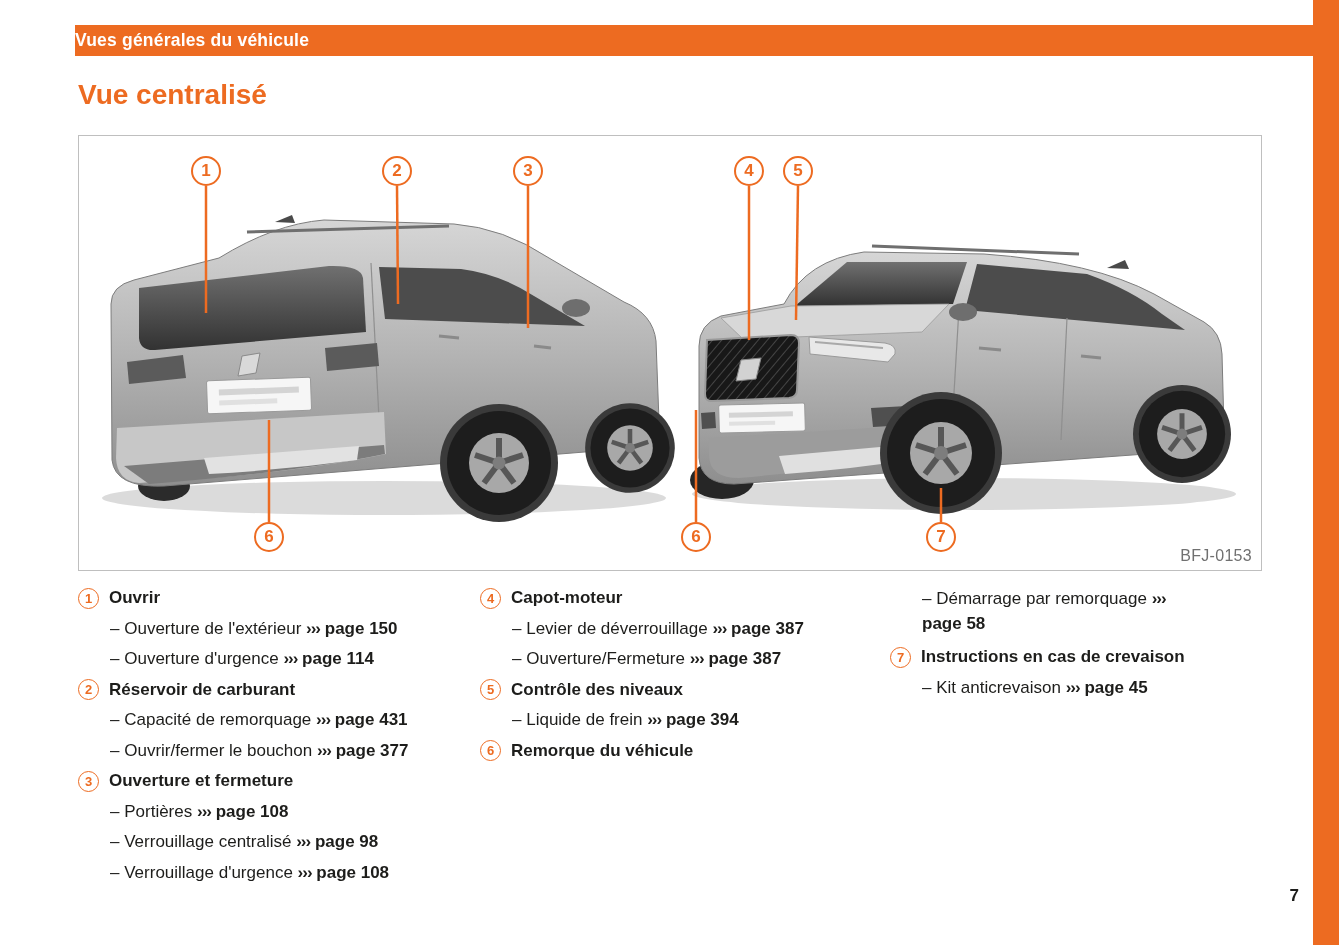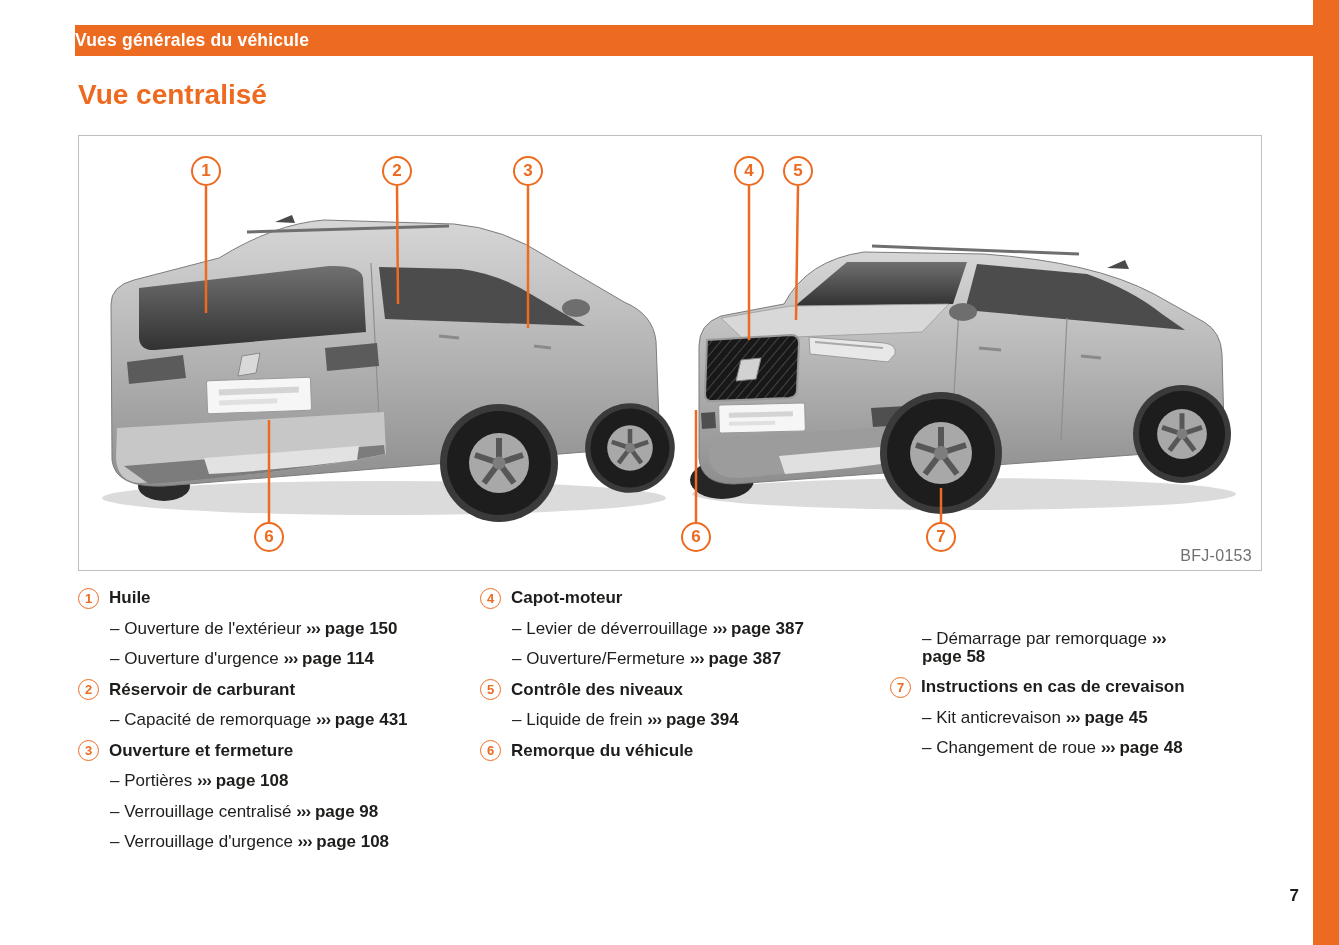--- a/index.html
+++ b/index.html
@@ -29,21 +29,21 @@
   .item { display:flex; align-items:center; gap:10px; height:30.5px; }
   .num {
     flex:none; width:21px; height:21px; border:1.7px solid var(--accent); border-radius:50%;
     color:var(--accent); font-size:13px; font-weight:700;
     display:flex; align-items:center; justify-content:center;
   }
   .item-title { font-size:17px; font-weight:700; }
   .sub { padding-left:32px; font-size:17px; line-height:30.5px; min-height:30.5px; }
   .ref { font-weight:700; white-space:nowrap; }
   .arrow { font-weight:700; letter-spacing:-1px; }
-  .wrap-ref { max-width:312px; line-height:18px; min-height:0; padding-top:3px; margin-bottom:6px;margin-top:44px; }
+  .wrap-ref { max-width:312px; line-height:25px; min-height:0; padding-top:3px; margin-bottom:6px; }
   .page-num { position:absolute; right:40px; bottom:39px; font-size:17px; font-weight:700; }
 </style>
 </head>
 <body>
 
 <div class="side-stripe"></div>
 
 <header class="banner">
   <span>Vues générales du véhicule</span>
 </header>
@@ -196,29 +196,30 @@
   <div class="callout" style="left:847px;top:386px;">7</div>
 
   <div class="figure-code">BFJ-0153</div>
 </figure>
 
 <div class="legend">
 
   <div>
     <div class="item">
       <span class="num">1</span>
-      <span class="item-title">Huile</span>
+      <span class="item-title">Ouvrir</span>
     </div>
     <div class="sub"><span class="dash">–</span> <span class="sub-text">Ouverture de l'extérieur</span> <span class="arrow">›››</span> <span class="ref">page 150</span></div>
     <div class="sub"><span class="dash">–</span> <span class="sub-text">Ouverture d'urgence</span> <span class="arrow">›››</span> <span class="ref">page 114</span></div>
     <div class="item">
       <span class="num">2</span>
       <span class="item-title">Réservoir de carburant</span>
     </div>
     <div class="sub"><span class="dash">–</span> <span class="sub-text">Capacité de remorquage</span> <span class="arrow">›››</span> <span class="ref">page 431</span></div>
+    <div class="sub"><span class="dash">–</span> <span class="sub-text">Ouvrir/fermer le bouchon</span> <span class="arrow">›››</span> <span class="ref">page 377</span></div>
     <div class="item">
       <span class="num">3</span>
       <span class="item-title">Ouverture et fermeture</span>
     </div>
     <div class="sub"><span class="dash">–</span> <span class="sub-text">Portières</span> <span class="arrow">›››</span> <span class="ref">page 108</span></div>
     <div class="sub"><span class="dash">–</span> <span class="sub-text">Verrouillage centralisé</span> <span class="arrow">›››</span> <span class="ref">page 98</span></div>
     <div class="sub"><span class="dash">–</span> <span class="sub-text">Verrouillage d'urgence</span> <span class="arrow">›››</span> <span class="ref">page 108</span></div>
   </div>
 
   <div>
@@ -239,17 +240,16 @@
     </div>
   </div>
 
   <div>
     <div class="sub wrap-ref"><span class="dash">–</span> <span class="sub-text">Démarrage par remorquage</span> <span class="arrow">›››</span> <span class="ref">page 58</span></div>
     <div class="item">
       <span class="num">7</span>
       <span class="item-title">Instructions en cas de crevaison</span>
     </div>
     <div class="sub"><span class="dash">–</span> <span class="sub-text">Kit anticrevaison</span> <span class="arrow">›››</span> <span class="ref">page 45</span></div>
-    <div class="sub"><span class="dash">–</span> <span class="sub-text">Changement de roue</span> <span class="arrow">›››</span> <span class="ref">page 48</span></div>
   </div>
 </div>
 
 <div class="page-num">7</div>
 
 </body></html>

